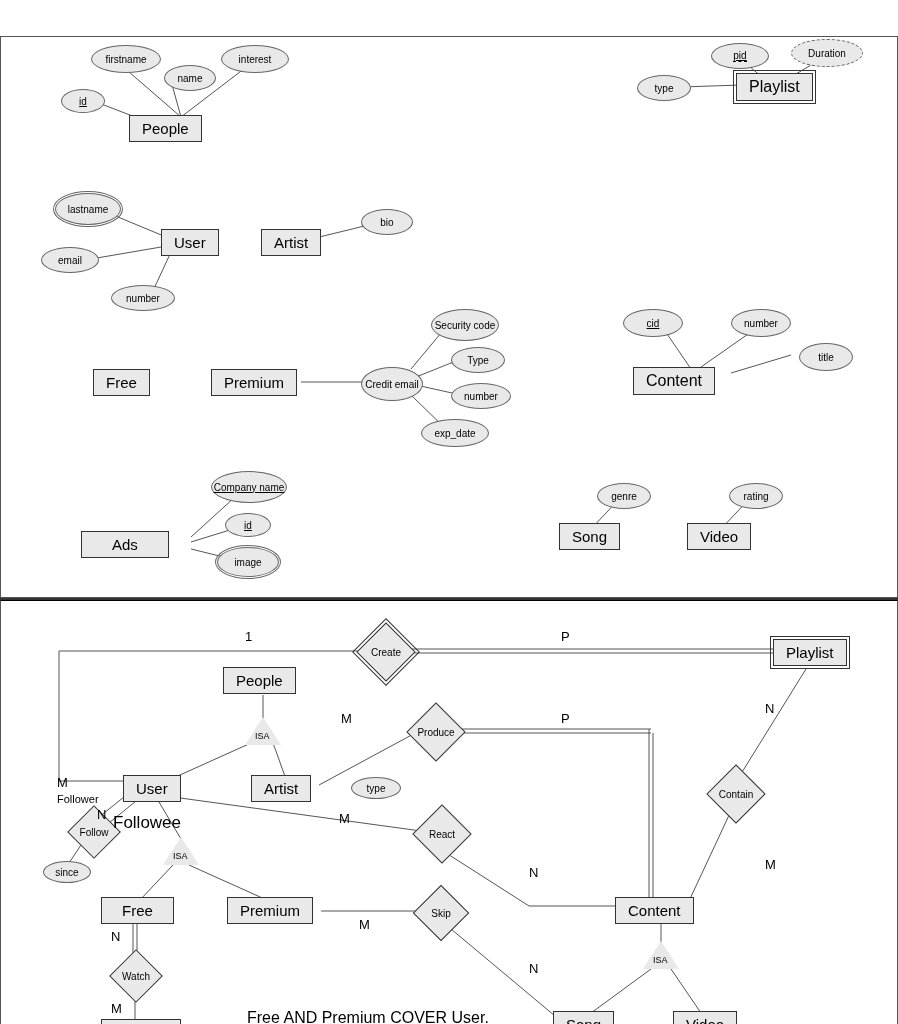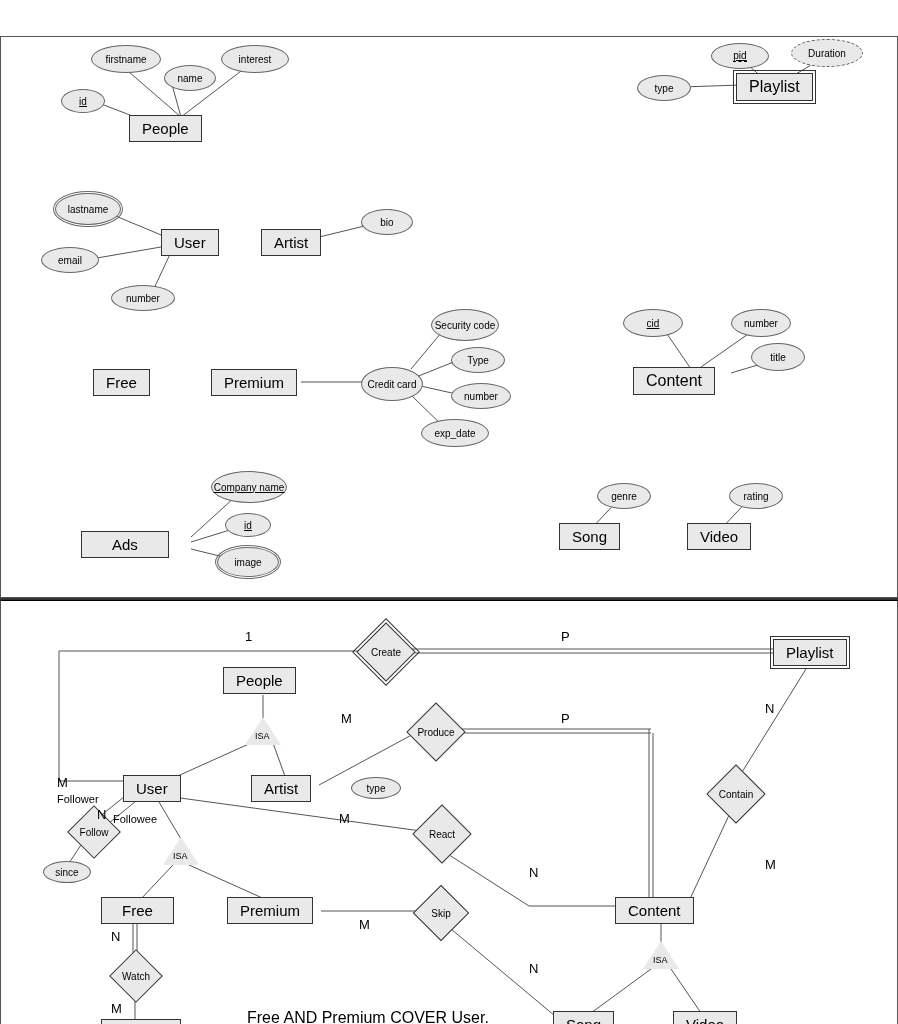--- a/index.html
+++ b/index.html
@@ -128,42 +128,42 @@
   <div class="entity" style="left:160px;top:192px"><span>User</span></div>
 
   <div class="entity" style="left:260px;top:192px"><span>Artist</span></div>
   <div class="attr" style="left:360px;top:172px;width:50px;height:24px">
         <span>bio</span>
       </div>
 
   <div class="entity" style="left:92px;top:332px"><span>Free</span></div>
   <div class="entity" style="left:210px;top:332px"><span>Premium</span></div>
   <div class="attr" style="left:360px;top:330px;width:60px;height:32px">
-        <span>Credit card</span>
+        <span>Credit email</span>
       </div>
   <div class="attr" style="left:430px;top:272px;width:66px;height:30px">
         <span>Security code</span>
       </div>
   <div class="attr" style="left:450px;top:310px;width:52px;height:24px">
         <span>Type</span>
       </div>
   <div class="attr" style="left:450px;top:346px;width:58px;height:24px">
         <span>number</span>
       </div>
   <div class="attr" style="left:420px;top:382px;width:66px;height:26px">
         <span>exp_date</span>
       </div>
 
   <div class="attr" style="left:622px;top:272px;width:58px;height:26px">
         <span class="underl">cid</span>
       </div>
   <div class="attr" style="left:730px;top:272px;width:58px;height:26px">
         <span>number</span>
       </div>
-  <div class="attr" style="left:750px;top:306px;width:52px;height:26px">
+  <div class="attr" style="left:798px;top:306px;width:52px;height:26px">
         <span>title</span>
       </div>
   <div class="entity" style="left:632px;top:330px;font-size:16px"><span>Content</span></div>
 
   <div class="entity" style="left:80px;top:494px;padding:4px 30px"><span>Ads</span></div>
   <div class="attr" style="left:210px;top:434px;width:74px;height:30px">
         <span class="underl">Company name</span>
       </div>
   <div class="attr" style="left:224px;top:476px;width:44px;height:22px">
         <span class="underl">id</span>
@@ -288,21 +288,21 @@
         <span>Watch</span>
       </div>
   <div class="diamond" style="left:74px;top:212px;width:36px;height:36px">
         <span>Follow</span>
       </div>
   <div class="attr" style="left:42px;top:260px;width:46px;height:20px">
         <span>since</span>
       </div>
 
   <div class="card" style="left:56px;top:192px;font-size:11px">Follower</div>
-  <div class="card" style="left:112px;top:212px;font-size:11px">Followee</div>
+  <div class="card" style="left:112px;top:212px;font-size:17px">Followee</div>
 
   <div class="card" style="left:244px;top:28px">1</div>
   <div class="card" style="left:560px;top:28px">P</div>
   <div class="card" style="left:340px;top:110px">M</div>
   <div class="card" style="left:560px;top:110px">P</div>
   <div class="card" style="left:764px;top:100px">N</div>
   <div class="card" style="left:764px;top:256px">M</div>
   <div class="card" style="left:56px;top:174px">M</div>
   <div class="card" style="left:96px;top:206px">N</div>
   <div class="card" style="left:338px;top:210px">M</div>

